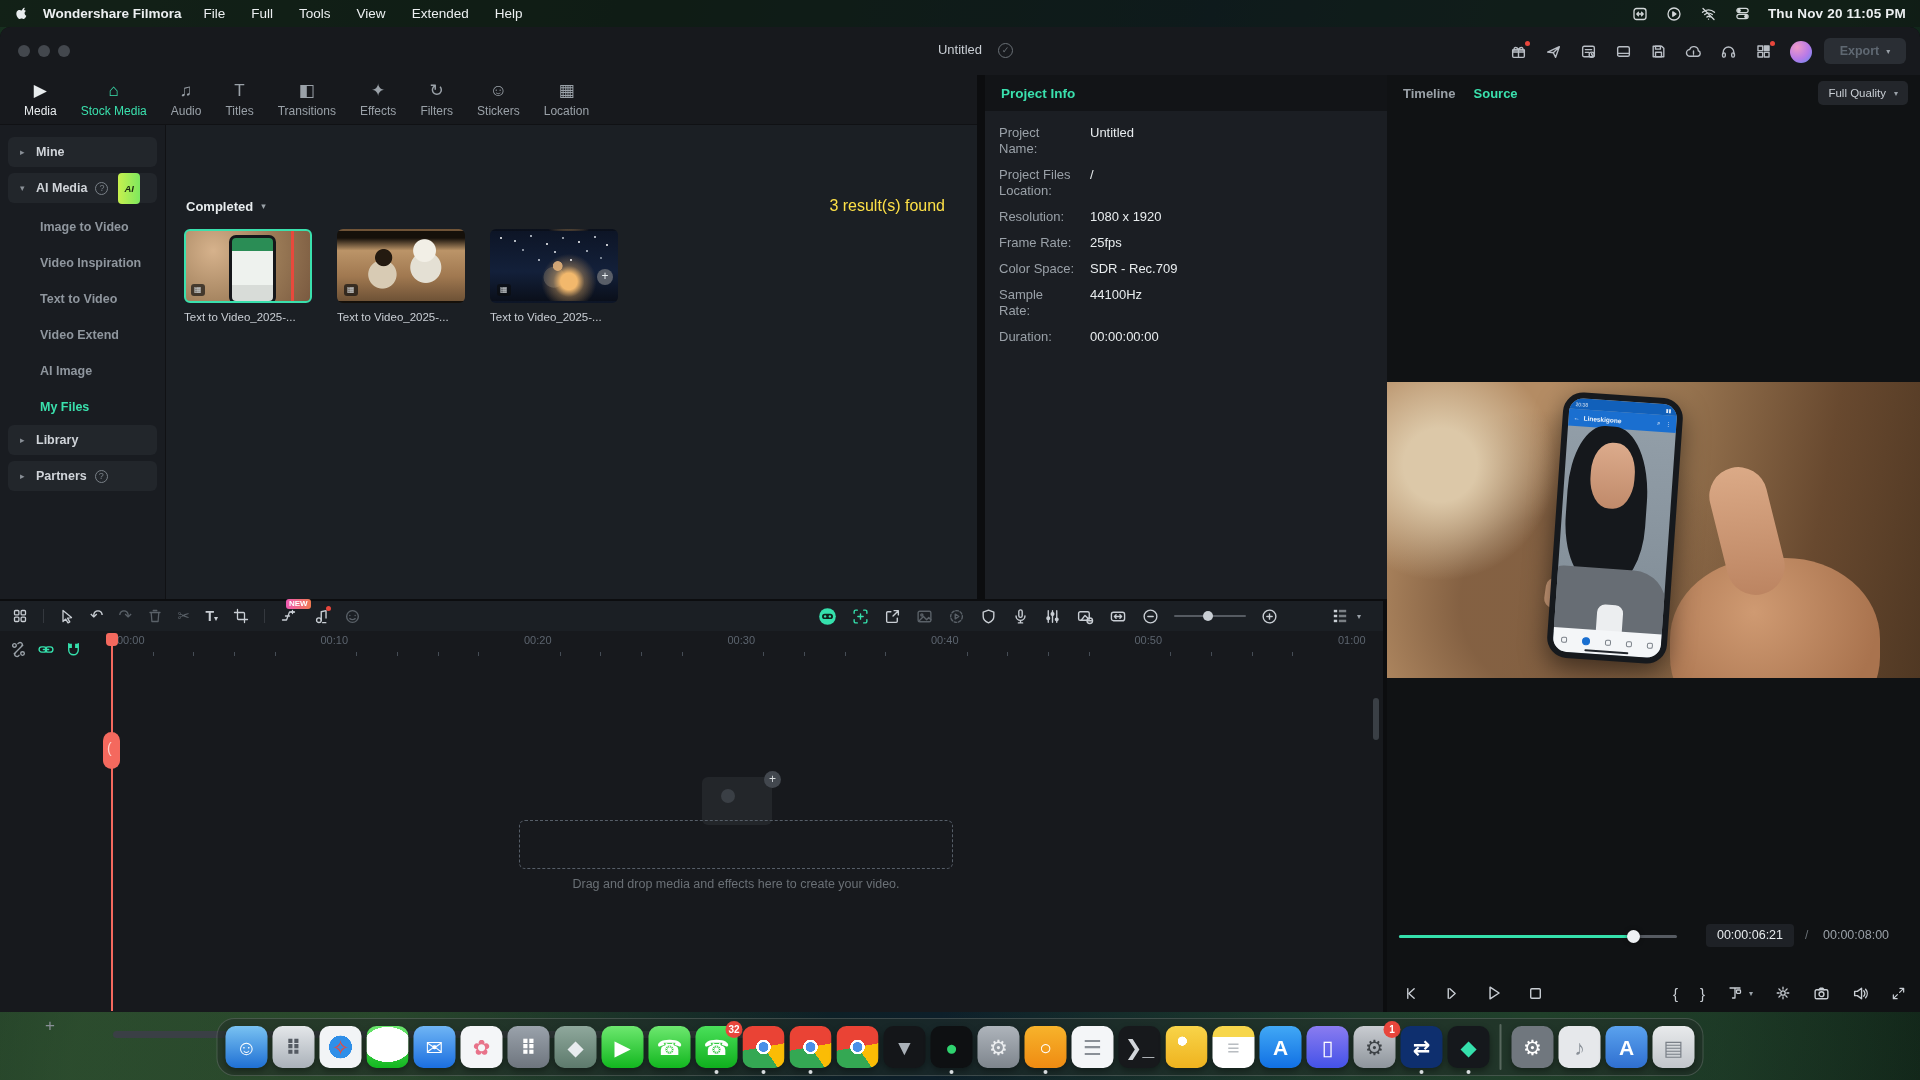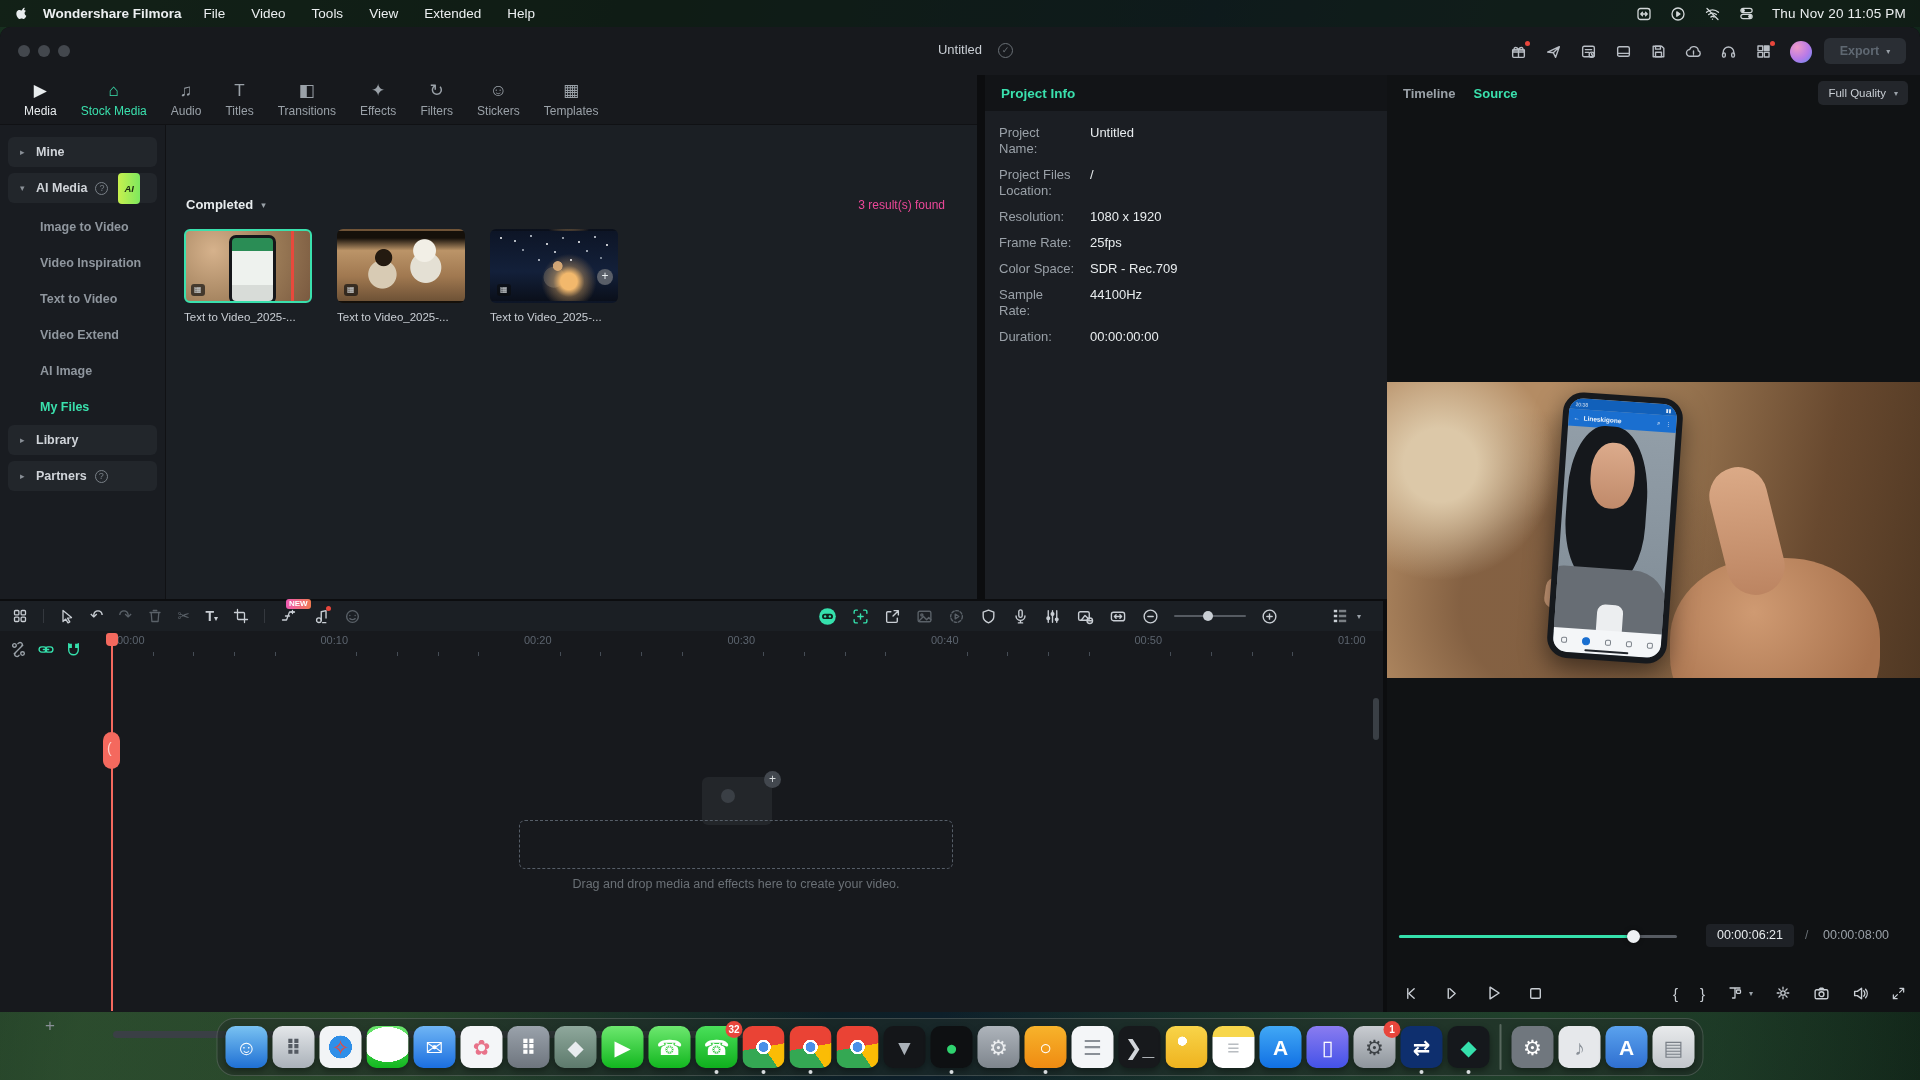--- a/index.html
+++ b/index.html
@@ -13,21 +13,21 @@
     color:#e8ecee;-webkit-font-smoothing:antialiased;
   }
   svg{display:block;}
   .ic{stroke:currentColor;fill:none;stroke-width:1.3;stroke-linecap:round;stroke-linejoin:round;}
 
   
   .menubar{position:absolute;top:0;left:0;right:0;height:27px;background:rgba(16,24,20,.62);
     display:flex;align-items:center;font-size:13.5px;color:#eceff1;padding:0 14px;}
   .menubar .appname{font-weight:bold;margin:0 8px 0 14px;}
   .menu-items{display:flex;gap:26px;margin-left:14px;}
-  .menubar-right{margin-left:auto;display:flex;align-items:center;gap:18px;}
+  .menubar-right{margin-left:auto;display:flex;align-items:center;gap:18px;font-weight:bold;}
   .mb-icon{color:#e3e7e9;opacity:.92;}
   .clock{font-size:13.5px;letter-spacing:.2px;}
 
   
   .window{position:absolute;top:27px;left:0;width:1920px;height:985px;background:#0c0d0f;border-radius:10px 10px 0 0;}
   .titlebar{position:absolute;top:0;left:0;right:0;height:48px;background:#17191d;border-radius:10px 10px 0 0;}
   .tl-dot{width:12px;height:12px;border-radius:50%;background:#43474d;position:absolute;top:18px;}
   .win-title{position:absolute;top:15px;left:0;right:0;text-align:center;font-size:13px;color:#c9ced4;}
   .title-sync{position:absolute;top:16px;left:calc(50% + 38px);width:15px;height:15px;border:1px solid #6a7076;
     border-radius:50%;color:#6a7076;font-size:9px;line-height:13px;text-align:center;}
@@ -63,21 +63,21 @@
   .search-row{position:absolute;top:10px;left:16px;right:16px;height:26px;display:flex;align-items:center;gap:14px;}
   .search-box{flex:1;height:26px;background:#23262b;border-radius:4px;display:flex;align-items:center;gap:8px;
     padding:0 10px;max-width:722px;}
   .search-box input{background:transparent;border:none;outline:none;color:#c9ced4;font-size:13px;width:100%;
     font-family:inherit;}
   .search-box input::placeholder{color:#6a7076;}
   .dots{color:#b9bec5;font-size:15px;letter-spacing:1px;}
   .section-row{position:absolute;top:72px;left:20px;right:32px;display:flex;align-items:center;}
   .section-title{font-size:13px;font-weight:bold;color:#e8ecee;}
   .section-caret{font-size:9px;color:#9aa1a8;margin-left:8px;}
-  .result-count{margin-left:auto;font-size:12px;color:#ec4899;}
+  .result-count{margin-left:auto;font-size:16px;color:#fde047;}
   .thumbs{position:absolute;top:104px;left:18px;display:flex;gap:25px;}
   .thumb-card{width:128px;}
   .thumb-art{position:relative;width:128px;height:74px;border-radius:6px;overflow:hidden;border:2px solid transparent;}
   .thumb-card.selected .thumb-art{border-color:#3ae0ad;}
   .date-badge{position:absolute;left:5px;bottom:5px;background:rgba(10,12,14,.65);border-radius:3px;
     padding:1px 3px;font-size:8px;color:#d8dcde;line-height:10px;}
   .thumb-plus{position:absolute;right:3px;bottom:16px;width:16px;height:16px;border-radius:50%;
     background:rgba(95,100,108,.92);color:#e8ecee;font-size:12px;line-height:15px;text-align:center;}
   .thumb-label{margin-top:8px;font-size:11.5px;color:#c9ced4;white-space:nowrap;}
   
@@ -229,21 +229,21 @@
 <div class="menubar">
   <span>
     <svg width="15" height="17" viewBox="0 0 17 17" fill="#e8ecee">
       <path d="M11.3 4.4c.8-1 .9-2.3.9-2.3s-1.3 0-2.2 1c-.8.9-.8 2.1-.8 2.1s1.3.2 2.1-.8z"></path>
       <path d="M12 8.4c0-1.8 1.5-2.6 1.5-2.6-.8-1.2-2.1-1.4-2.5-1.4-1.1-.1-2.1.6-2.6.6-.5 0-1.4-.6-2.3-.6-1.2 0-2.3.7-2.9 1.8-1.2 2.1-.3 5.2.9 6.9.6.8 1.3 1.8 2.2 1.7.9 0 1.2-.6 2.3-.6 1.1 0 1.4.6 2.3.6.9 0 1.5-.9 2.1-1.7.7-1 1-1.9 1-2 0 0-1.9-.7-2-2.7z"></path>
     </svg>
   </span>
   <span class="appname">Wondershare Filmora</span>
   <div class="menu-items">
     <span>File</span>
-      <span>Video</span>
+      <span>Full</span>
       <span>Tools</span>
       <span>View</span>
       <span>Extended</span>
       <span>Help</span>
   </div>
   <div class="menubar-right">
     <span class="mb-icon">
       <svg class="ic" width="16" height="16" viewBox="0 0 16 16">
           <rect x="2" y="2.5" width="12" height="11" rx="2.5"></rect>
           <path d="M5 8h6M6.5 6.2 4.8 8l1.7 1.8M9.5 6.2 11.2 8 9.5 9.8"></path>
@@ -374,21 +374,21 @@
         <div class="mtab">
           <span class="tab-glyph">↻</span>
           <span>Filters</span>
         </div>
         <div class="mtab">
           <span class="tab-glyph">☺</span>
           <span>Stickers</span>
         </div>
         <div class="mtab">
           <span class="tab-glyph">▦</span>
-          <span>Templates</span>
+          <span>Location</span>
         </div>
     </div>
     <div class="media-body">
       <div class="sidebar">
         <div class="sb-row sb-group">
             <span class="sb-caret">▸</span>
             <span>Mine</span>
 
           </div>
           <div class="sb-row sb-group">

